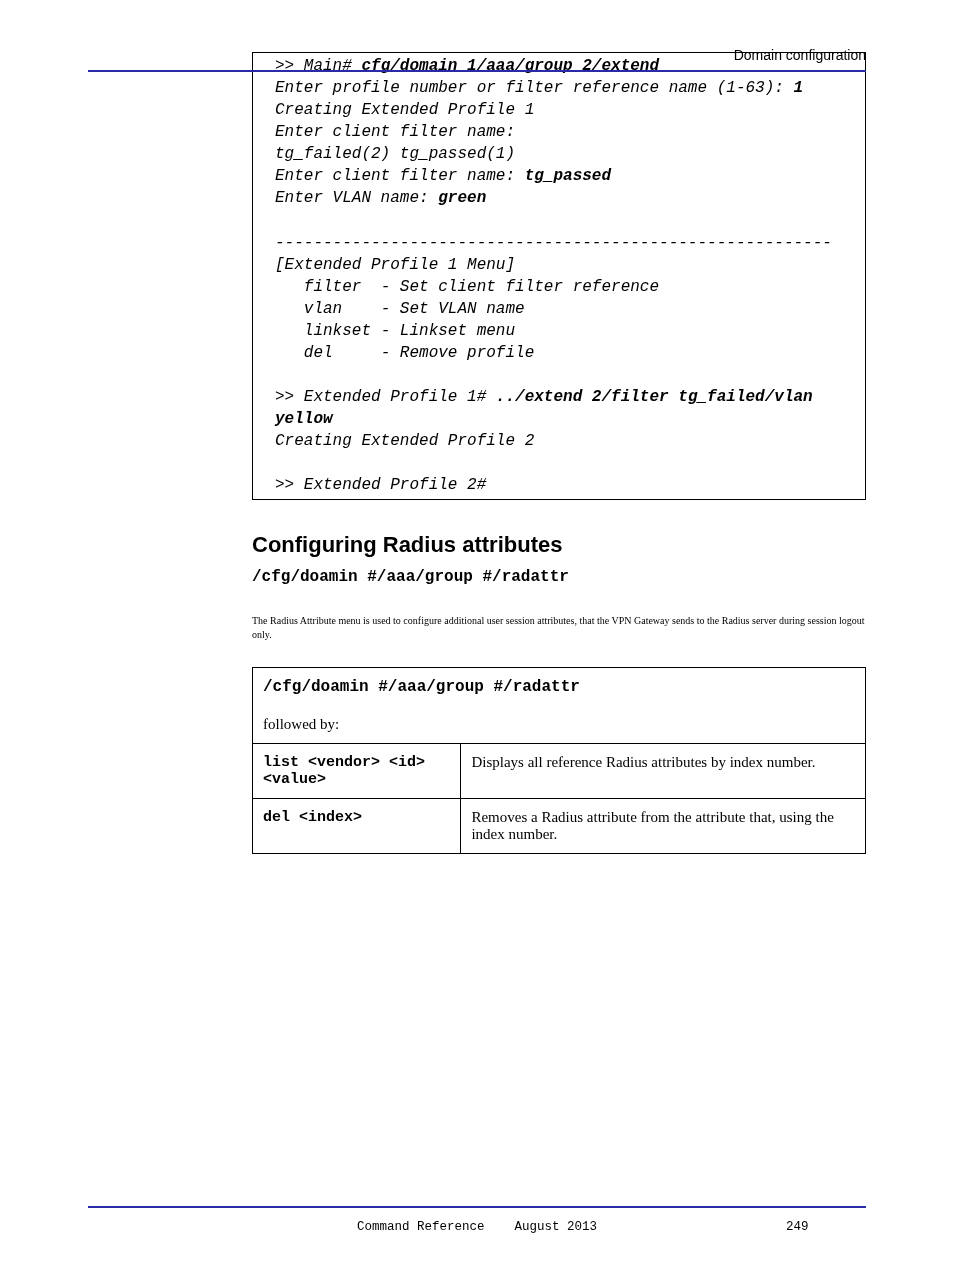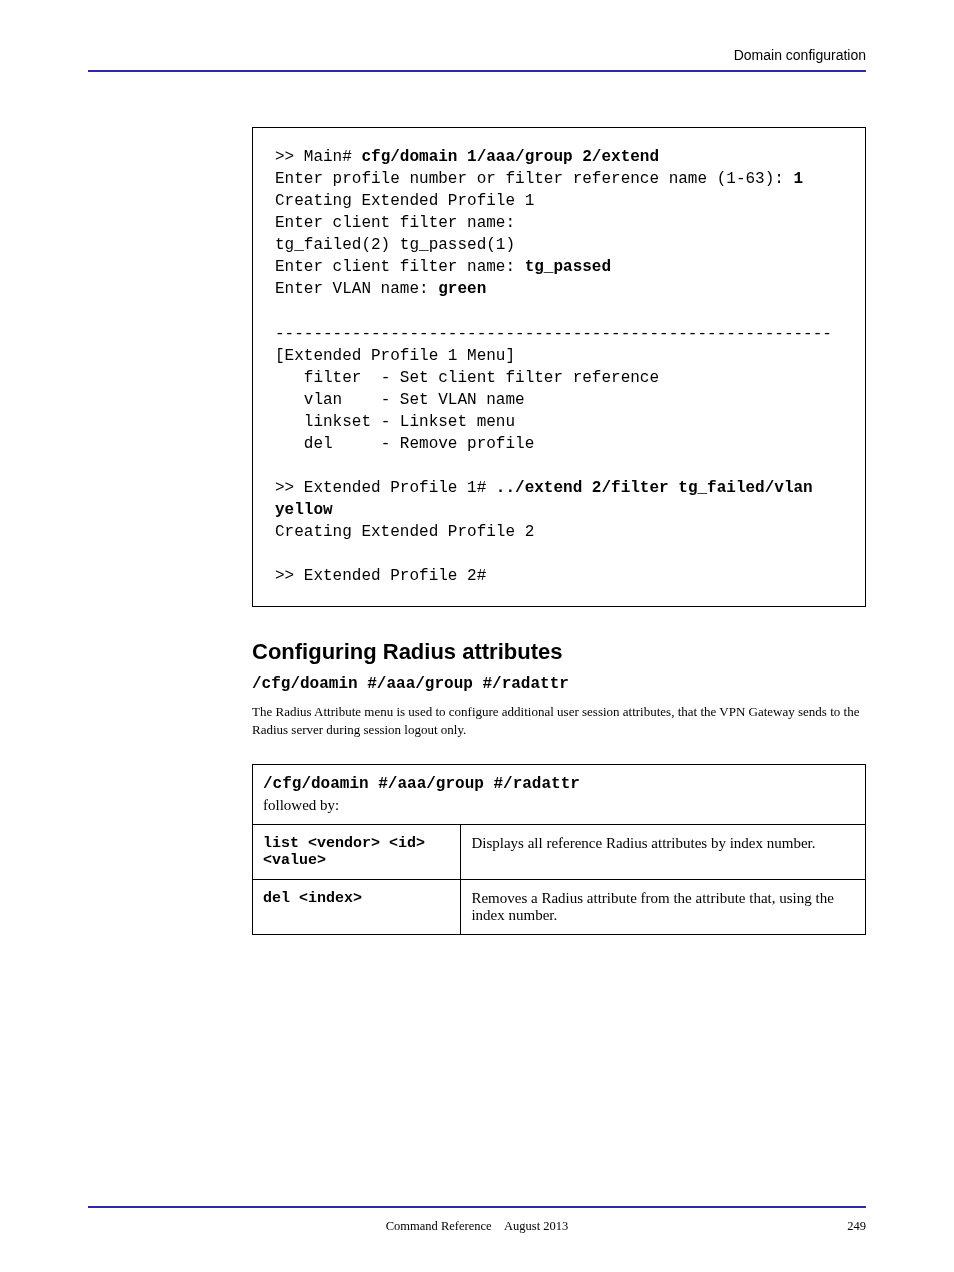--- a/index.html
+++ b/index.html
@@ -27,48 +27,48 @@
   }
   .header-right {
     position: absolute;
     right: 88px;
     top: 47px;
     font-size: 14px;
     font-family: Arial, Helvetica, sans-serif;
   }
   .terminal-box {
     border: 1px solid #000;
-    padding: 18px 22px;
+    padding: 2px 22px;
     font-family: "Courier New", Courier, monospace;
     font-size: 16px;
     line-height: 1.38;
     white-space: pre-wrap;
-    margin-top: 75px;
+    font-style: italic;
   }
   .terminal-box .bold { font-weight: bold; }
   .section-heading {
     font-family: Arial, Helvetica, sans-serif;
     font-weight: bold;
     font-size: 22px;
     margin-top: 32px;
     margin-left: -164px;
   }
   .section-heading-indent {
     padding-left: 164px;
   }
   .subpath {
     font-family: "Courier New", Courier, monospace;
     font-weight: bold;
     font-size: 16px;
     margin-top: 10px;
   }
   .body-text {
-    font-size: 13px;
+    font-size: 10px;
     line-height: 1.45;
-    margin-top: 10px;
+    margin-top: 28px;
   }
   table.cmd-table {
     width: 100%;
     border-collapse: collapse;
     margin-top: 24px;
     font-size: 15px;
   }
   table.cmd-table td, table.cmd-table th {
     border: 1px solid #000;
     padding: 10px 10px;
@@ -95,26 +95,26 @@
     bottom: 64px;
     border-top: 2px solid #2a2aa8;
     height: 0;
   }
   .footer {
     position: absolute;
     left: 88px;
     right: 88px;
     bottom: 38px;
     font-size: 12.5px;
-    font-family: Liberation Serif, serif;
+    font-family: Liberation Mono, monospace;
     display: flex;
     justify-content: space-between;
   }
   .footer .center { flex: 1; text-align: center; }
-  .footer .right { width: 80px; text-align: right; }
+  .footer .right { width: 80px; }
   .footer .left { width: 80px; }
 </style>
 </head>
 <body>
 
 <div class="page">
 
   <div class="header-right">Domain configuration</div>
   <div class="top-rule"></div>
 
@@ -145,21 +145,21 @@
 
   <div class="subpath">/cfg/doamin #/aaa/group #/radattr</div>
 
   <div class="body-text">The Radius Attribute menu is used to configure additional user session attributes, that the VPN Gateway sends to the Radius server during session logout only.</div>
 
   <table class="cmd-table">
     <thead>
       <tr>
         <td colspan="2">
           <div>/cfg/doamin #/aaa/group #/radattr</div>
-          <div style="font-family:'Times New Roman',serif; font-weight:normal; font-size:15px; margin-top:4px;">followed by:</div>
+          <div style="font-family:'Times New Roman',serif; font-weight:normal; font-size:15px; margin-top:20px;">followed by:</div>
         </td>
       </tr>
     </thead>
     <tbody>
       <tr>
         <td class="cmd-col">list &lt;vendor&gt; &lt;id&gt; &lt;value&gt;</td>
         <td class="desc-col">Displays all reference Radius attributes by index number.</td>
       </tr>
       <tr>
         <td class="cmd-col">del &lt;index&gt;</td>

